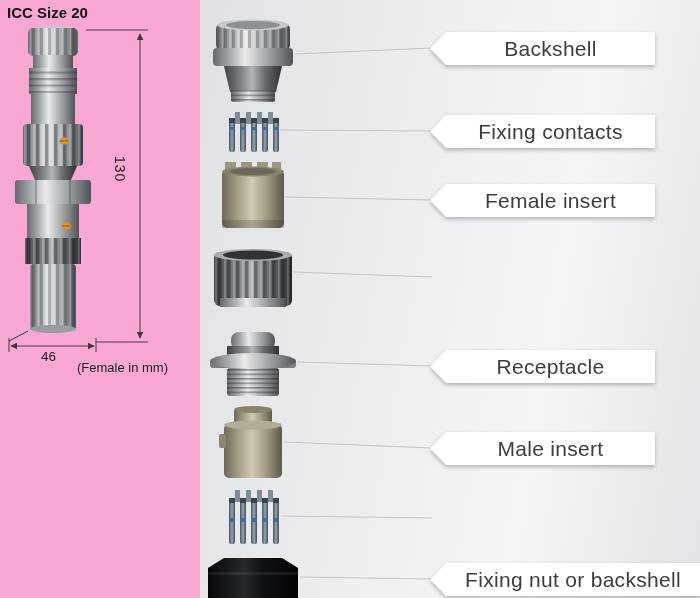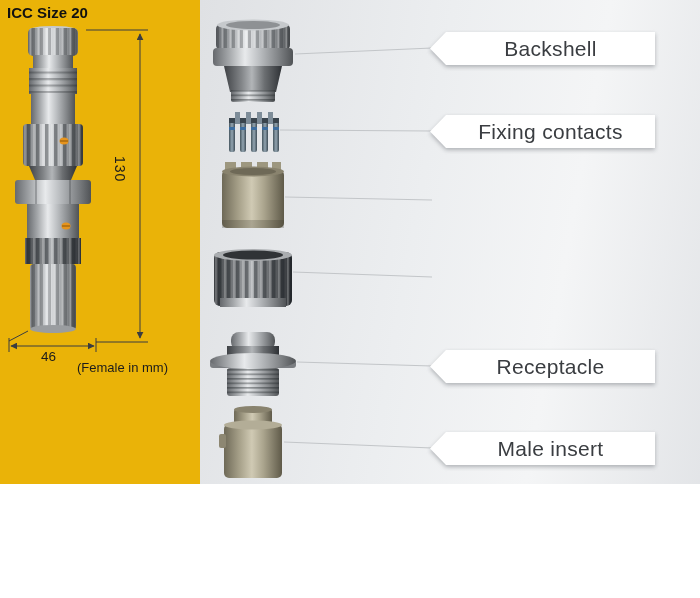--- a/index.html
+++ b/index.html
@@ -1,18 +1,18 @@
 <!DOCTYPE html>
 <html><head>
 <meta charset="utf-8">
 <style>
   * { margin:0; padding:0; box-sizing:border-box; }
   html,body { width:700px; height:598px; }
   body { font-family:"Liberation Sans", sans-serif; background:#fff; }
-  .page { position:relative; width:700px; height:484px; background:#eab308; overflow:hidden; }
+  .page { position:relative; width:700px; height:598px; background:#f9a8d4; overflow:hidden; }
 
   .right-bg {
     position:absolute; left:200px; top:0; width:500px; height:598px;
     background:linear-gradient(100deg,#dfe1e4 0%, #eceef0 42%, #f4f5f6 68%, #e1e3e6 100%);
   }
 
   .page-title {
     position:absolute; left:7px; top:4px;
     font-size:15px; font-weight:bold; color:#111;
   }
@@ -268,20 +268,26 @@
       <rect x="8" y="572" width="90" height="3" fill="rgba(255,255,255,0.07)"></rect>
     </g>
   </svg>
 
   <div class="callout" style="top:32px">
     <div class="callout-inner">Backshell</div>
   </div>
   <div class="callout" style="top:115px">
     <div class="callout-inner">Fixing contacts</div>
   </div>
+  <div class="callout" style="top:184px">
+    <div class="callout-inner">Female insert</div>
+  </div>
   <div class="callout" style="top:350px">
     <div class="callout-inner">Receptacle</div>
   </div>
   <div class="callout" style="top:432px">
     <div class="callout-inner">Male insert</div>
   </div>
+  <div class="callout wide" style="top:563px">
+    <div class="callout-inner">Fixing nut or backshell</div>
+  </div>
 
 </div>
 
 </body></html>

